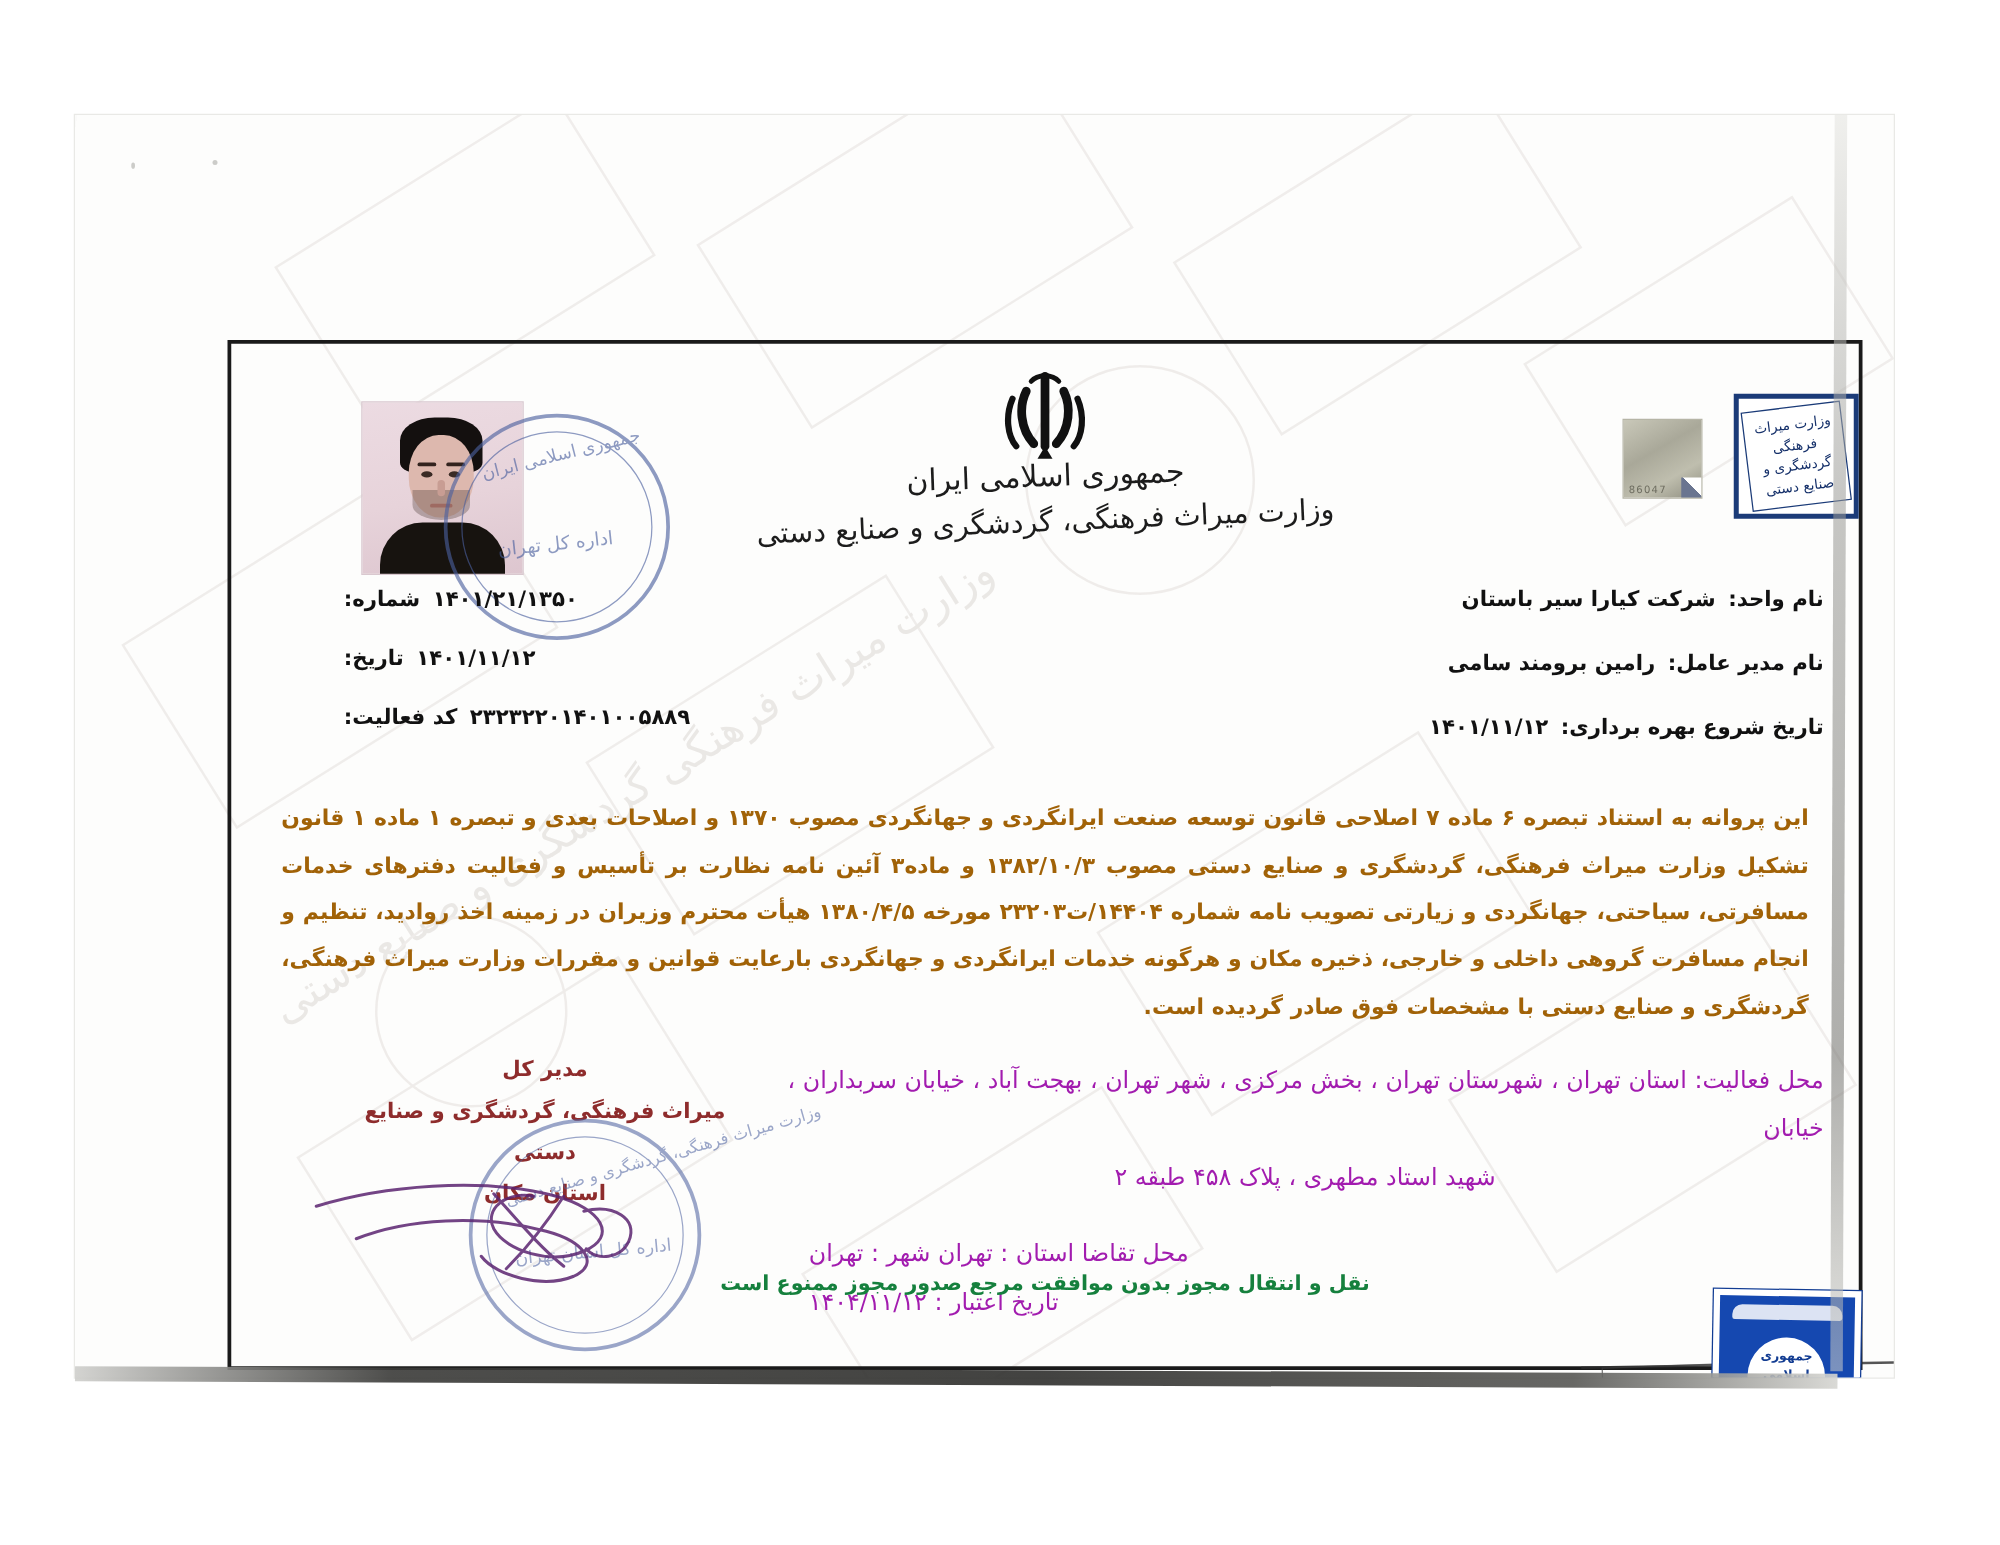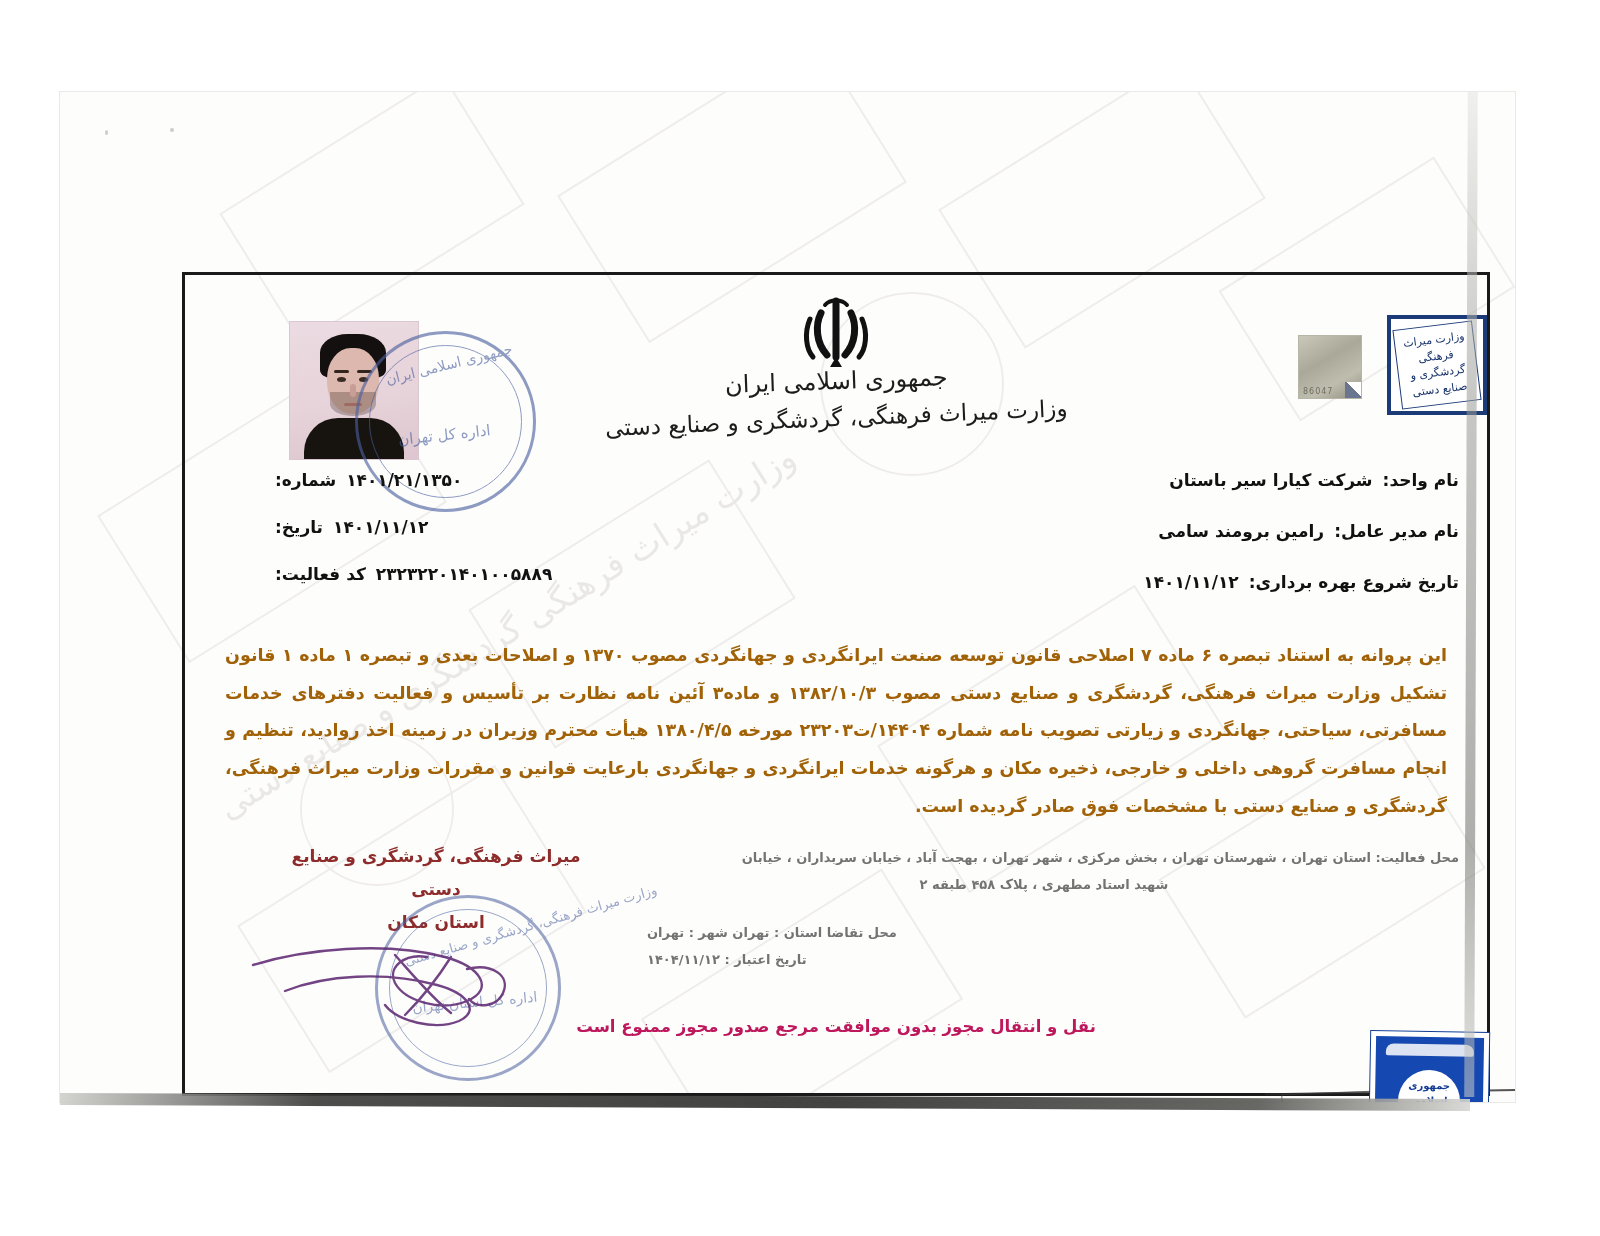--- a/index.html
+++ b/index.html
@@ -210,21 +210,21 @@
     position:absolute;left:40px;right:40px;top:362px;
     direction:rtl;text-align:justify;
     font-size:17.5px;font-weight:bold;color:#a16207;
     line-height:2.15;
   }
 
   
   .address-block{
     position:absolute;right:28px;top:570px;width:830px;
     direction:rtl;text-align:right;
-    font-size:13px;font-weight:bold;color:#737373;
+    font-size:19px;font-weight:normal;color:#a21caf;
     line-height:2.05;
   }
   .addr-line2{text-align:center;}
   .addr-req{margin-top:22px;text-align:left;padding-left:18px;}
   .addr-valid{text-align:left;padding-left:18px;}
 
   
   .sign-block{
     position:absolute;left:86px;top:565px;width:330px;
     direction:rtl;text-align:center;
@@ -232,21 +232,21 @@
   }
   .sign-scribble{
     position:absolute;left:60px;top:630px;width:320px;height:140px;
     pointer-events:none;
   }
 
   
   .footer-notice{
     position:absolute;left:0;right:0;top:742px;
     text-align:center;direction:rtl;
-    font-size:16.5px;font-weight:bold;color:#be185d;
+    font-size:16.5px;font-weight:bold;color:#15803d;
   }
 
   
   .revenue-stamp{
     position:absolute;left:1310px;top:940px;
     width:108px;height:128px;
     background:#1548b0;
     border:5px solid #ffffff;
     box-shadow:0 0 0 1px #123c92;
     overflow:hidden;
@@ -386,20 +386,21 @@
       </div>
       <div class="addr-line2">شهید استاد مطهری ، پلاک ۴۵۸ طبقه ۲</div>
       <div class="addr-req">محل تقاضا  استان : تهران   شهر : تهران</div>
       <div class="addr-valid">
         <span>تاریخ اعتبار :</span>
         <span>۱۴۰۴/۱۱/۱۲</span>
       </div>
     </div>
 
     <div class="sign-block">
+      <div>مدیر کل</div>
       <div>میراث فرهنگی، گردشگری و صنایع دستی</div>
       <div>استان مکان</div>
     </div>
 
     <div class="round-stamp" style="left:190px;top:620px;width:180px;height:180px;opacity:.55;">
       <div class="rs-inner"></div>
       <div class="stamp-text" style="left:22px;top:20px;transform:rotate(-16deg);font-size:13px;">وزارت میراث فرهنگی، گردشگری و صنایع دستی</div>
       <div class="stamp-text" style="left:34px;top:96px;transform:rotate(-5deg);font-size:14px;">اداره کل استان تهران</div>
     </div>
 

